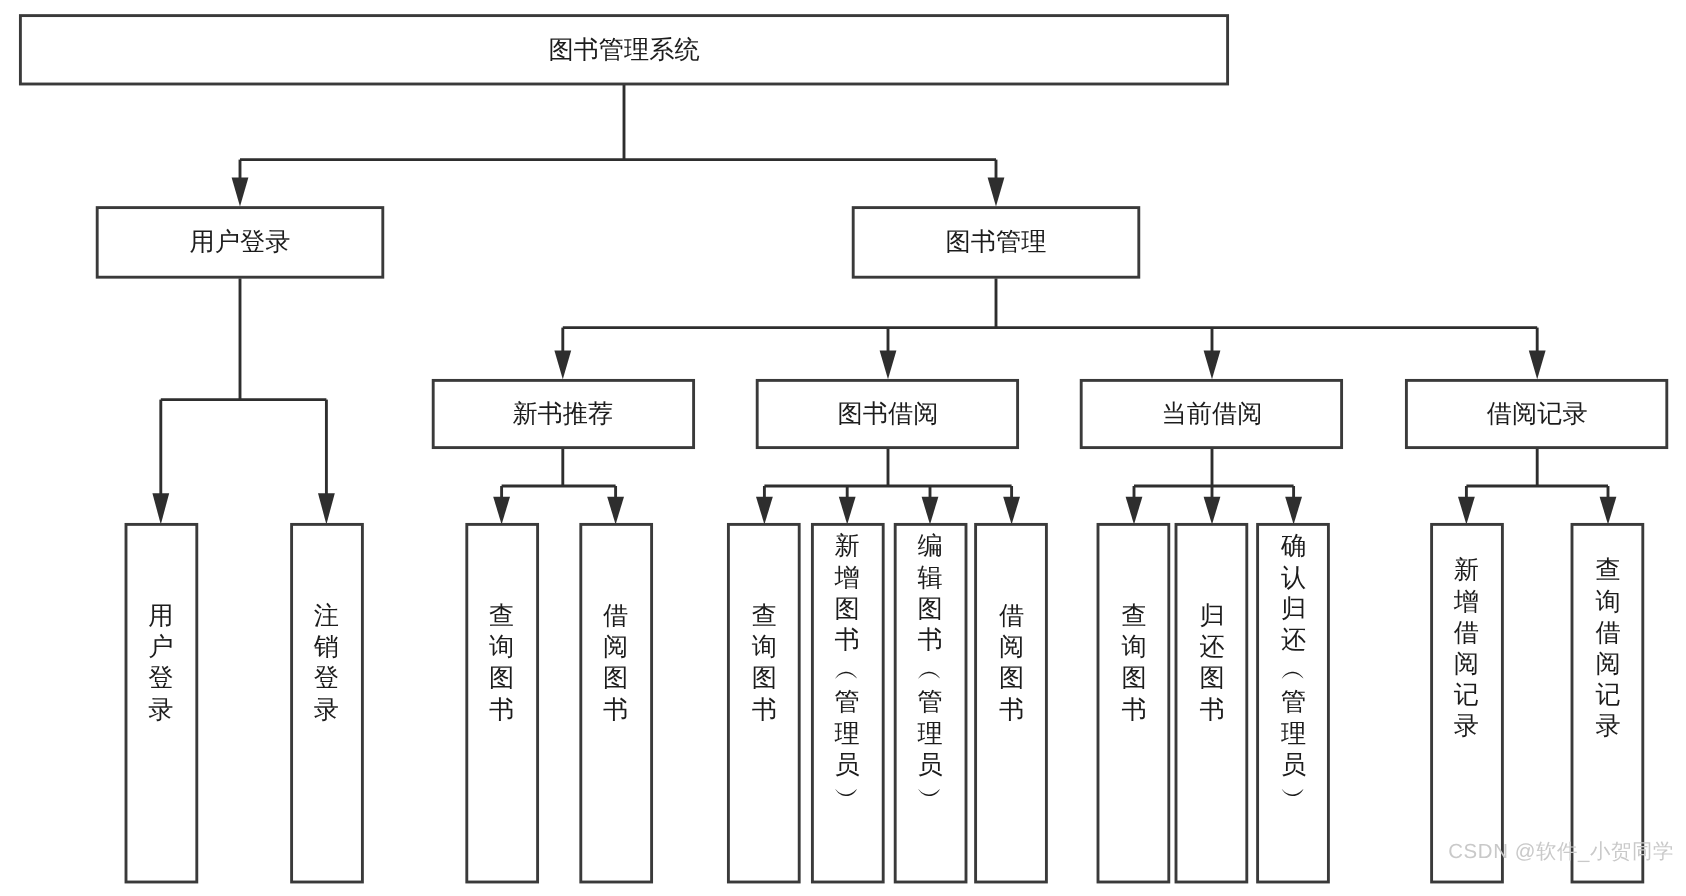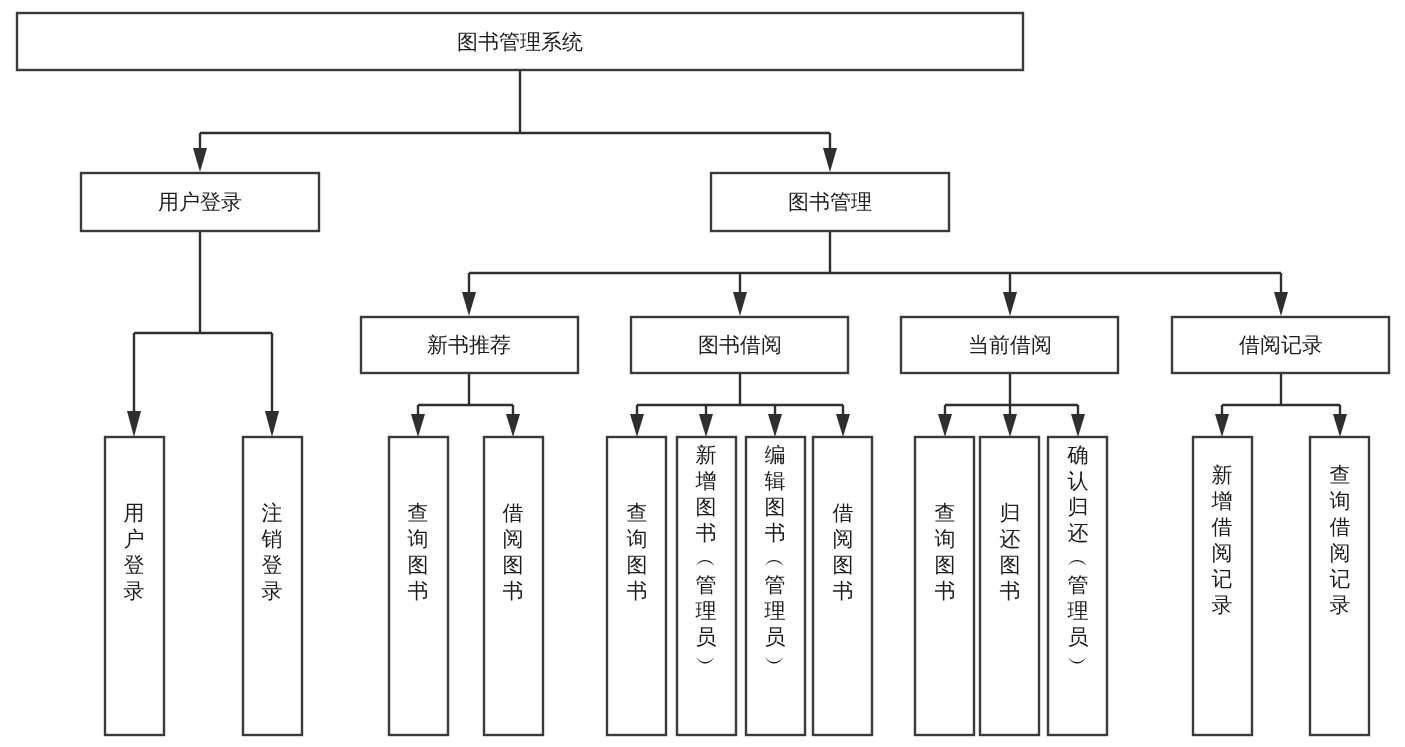--- a/index.html
+++ b/index.html
@@ -224,14 +224,15 @@
       <rect class="node-rect" x="1193" y="437" width="59" height="298"></rect>
       <text class="node-label-leaf vtext" x="1222" y="482"><tspan x="1222" dy="0">新</tspan><tspan x="1222" dy="26">增</tspan><tspan x="1222" dy="26">借</tspan><tspan x="1222" dy="26">阅</tspan><tspan x="1222" dy="26">记</tspan><tspan x="1222" dy="26">录</tspan></text>
     </g>
     <g>
       <rect class="node-rect" x="1310" y="437" width="59" height="298"></rect>
       <text class="node-label-leaf vtext" x="1340" y="482"><tspan x="1340" dy="0">查</tspan><tspan x="1340" dy="26">询</tspan><tspan x="1340" dy="26">借</tspan><tspan x="1340" dy="26">阅</tspan><tspan x="1340" dy="26">记</tspan><tspan x="1340" dy="26">录</tspan></text>
     </g>
 
   </svg>
 
+  <div class="watermark">CSDN @软件_小贺同学</div>
 
 </div>
 
 </body></html>

